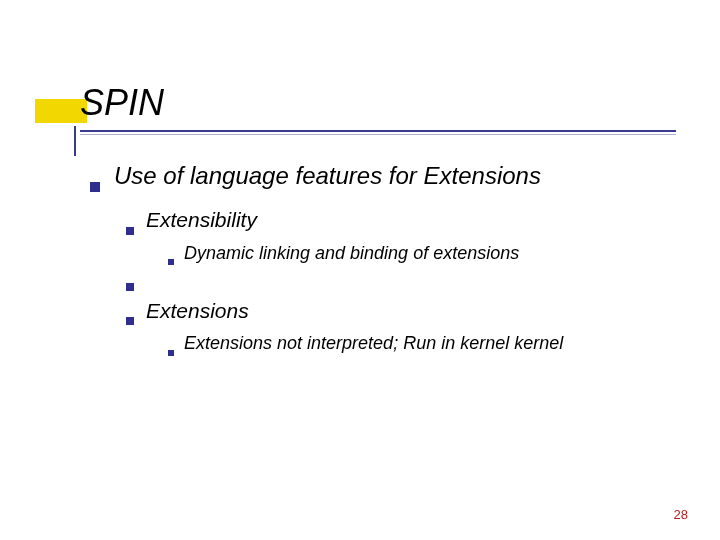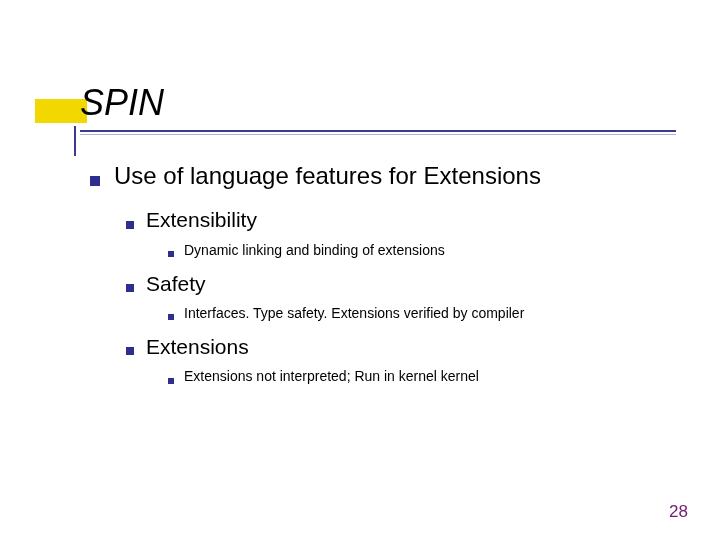--- a/index.html
+++ b/index.html
@@ -43,39 +43,39 @@
 
   .content {
     position: absolute;
     top: 160px;
     left: 90px;
     right: 40px;
     font-size: 20px;
     line-height: 1.35;
   }
 
-  .lvl { display: flex; align-items: center; }
+  .lvl { display: flex; align-items: flex-end; font-style: italic; }
   .bullet {
     width: 10px; height: 10px; background: #2e2e8f; flex: 0 0 auto;
     margin-top: 9px; margin-right: 14px;
   }
   .bullet.sm { width: 8px; height: 8px; margin-top: 8px; margin-right: 12px; }
   .bullet.xs { width: 6px; height: 6px; margin-top: 8px; margin-right: 10px; }
 
   .l1 { font-size: 24px; margin-bottom: 14px; }
   .l2 { font-size: 21px; margin-left: 36px; margin-bottom: 6px; margin-top: 4px; }
-  .l3 { font-size: 14px; margin-left: 78px; margin-bottom: 10px; margin-top: 4px; }
+  .l3 { font-size: 18px; margin-left: 78px; margin-bottom: 10px; margin-top: 4px; }
   .l3 .txt { max-width: 470px; }
 
   .page-num {
     position: absolute;
     right: 28px;
     bottom: 18px;
-    font-size: 17px;
-    color: #701a75;
+    font-size: 13px;
+    color: #b91c1c;
   }
 </style>
 </head>
 <body>
 
 <div class="slide">
 
   <div class="title-block"></div>
   <div class="tick"></div>
 
@@ -98,25 +98,20 @@
       <span class="bullet sm"></span>
       <span class="txt">Extensibility</span>
     </div>
     <div class="lvl l3">
       <span class="bullet xs"></span>
       <span class="txt">Dynamic linking and binding of extensions</span>
     </div>
 
     <div class="lvl l2">
       <span class="bullet sm"></span>
-      <span class="txt">Safety</span>
-    </div>
-    <div class="lvl l3">
-      <span class="bullet xs"></span>
-      <span class="txt">Interfaces. Type safety. Extensions verified by compiler</span>
     </div>
 
     <div class="lvl l2">
       <span class="bullet sm"></span>
       <span class="txt">Extensions</span>
     </div>
     <div class="lvl l3">
       <span class="bullet xs"></span>
       <span class="txt">Extensions not interpreted; Run in kernel kernel</span>
     </div>

